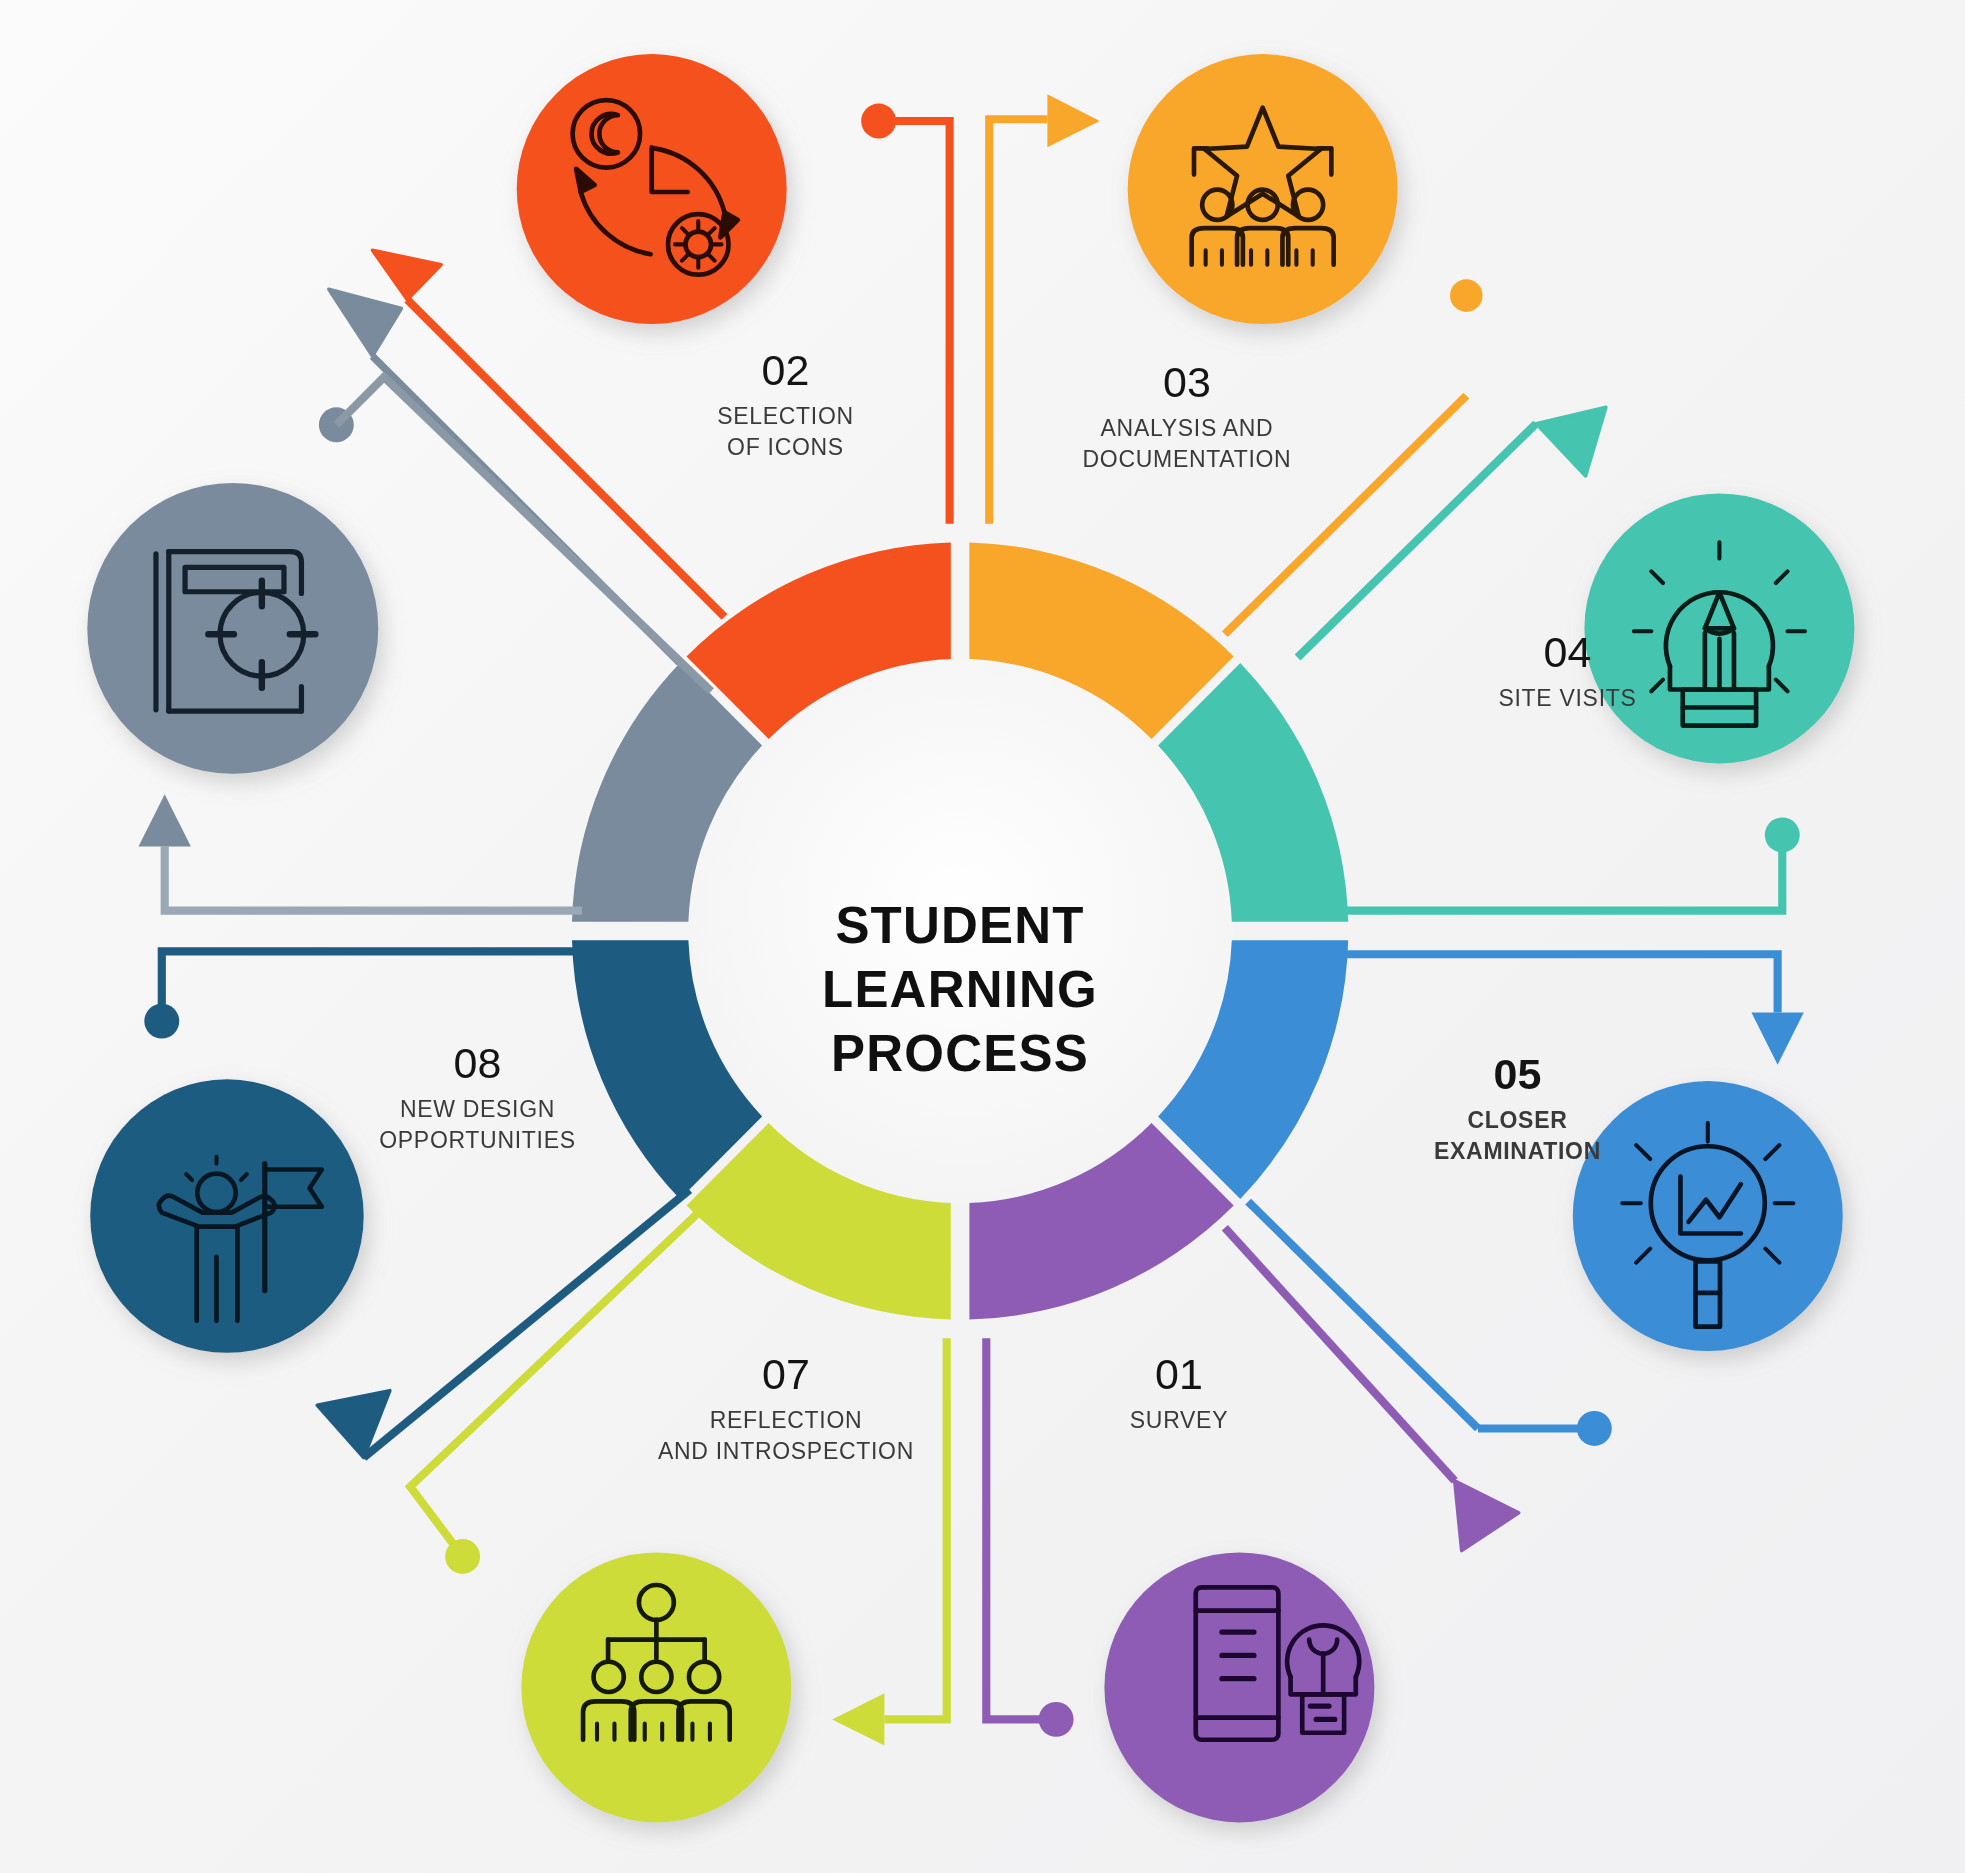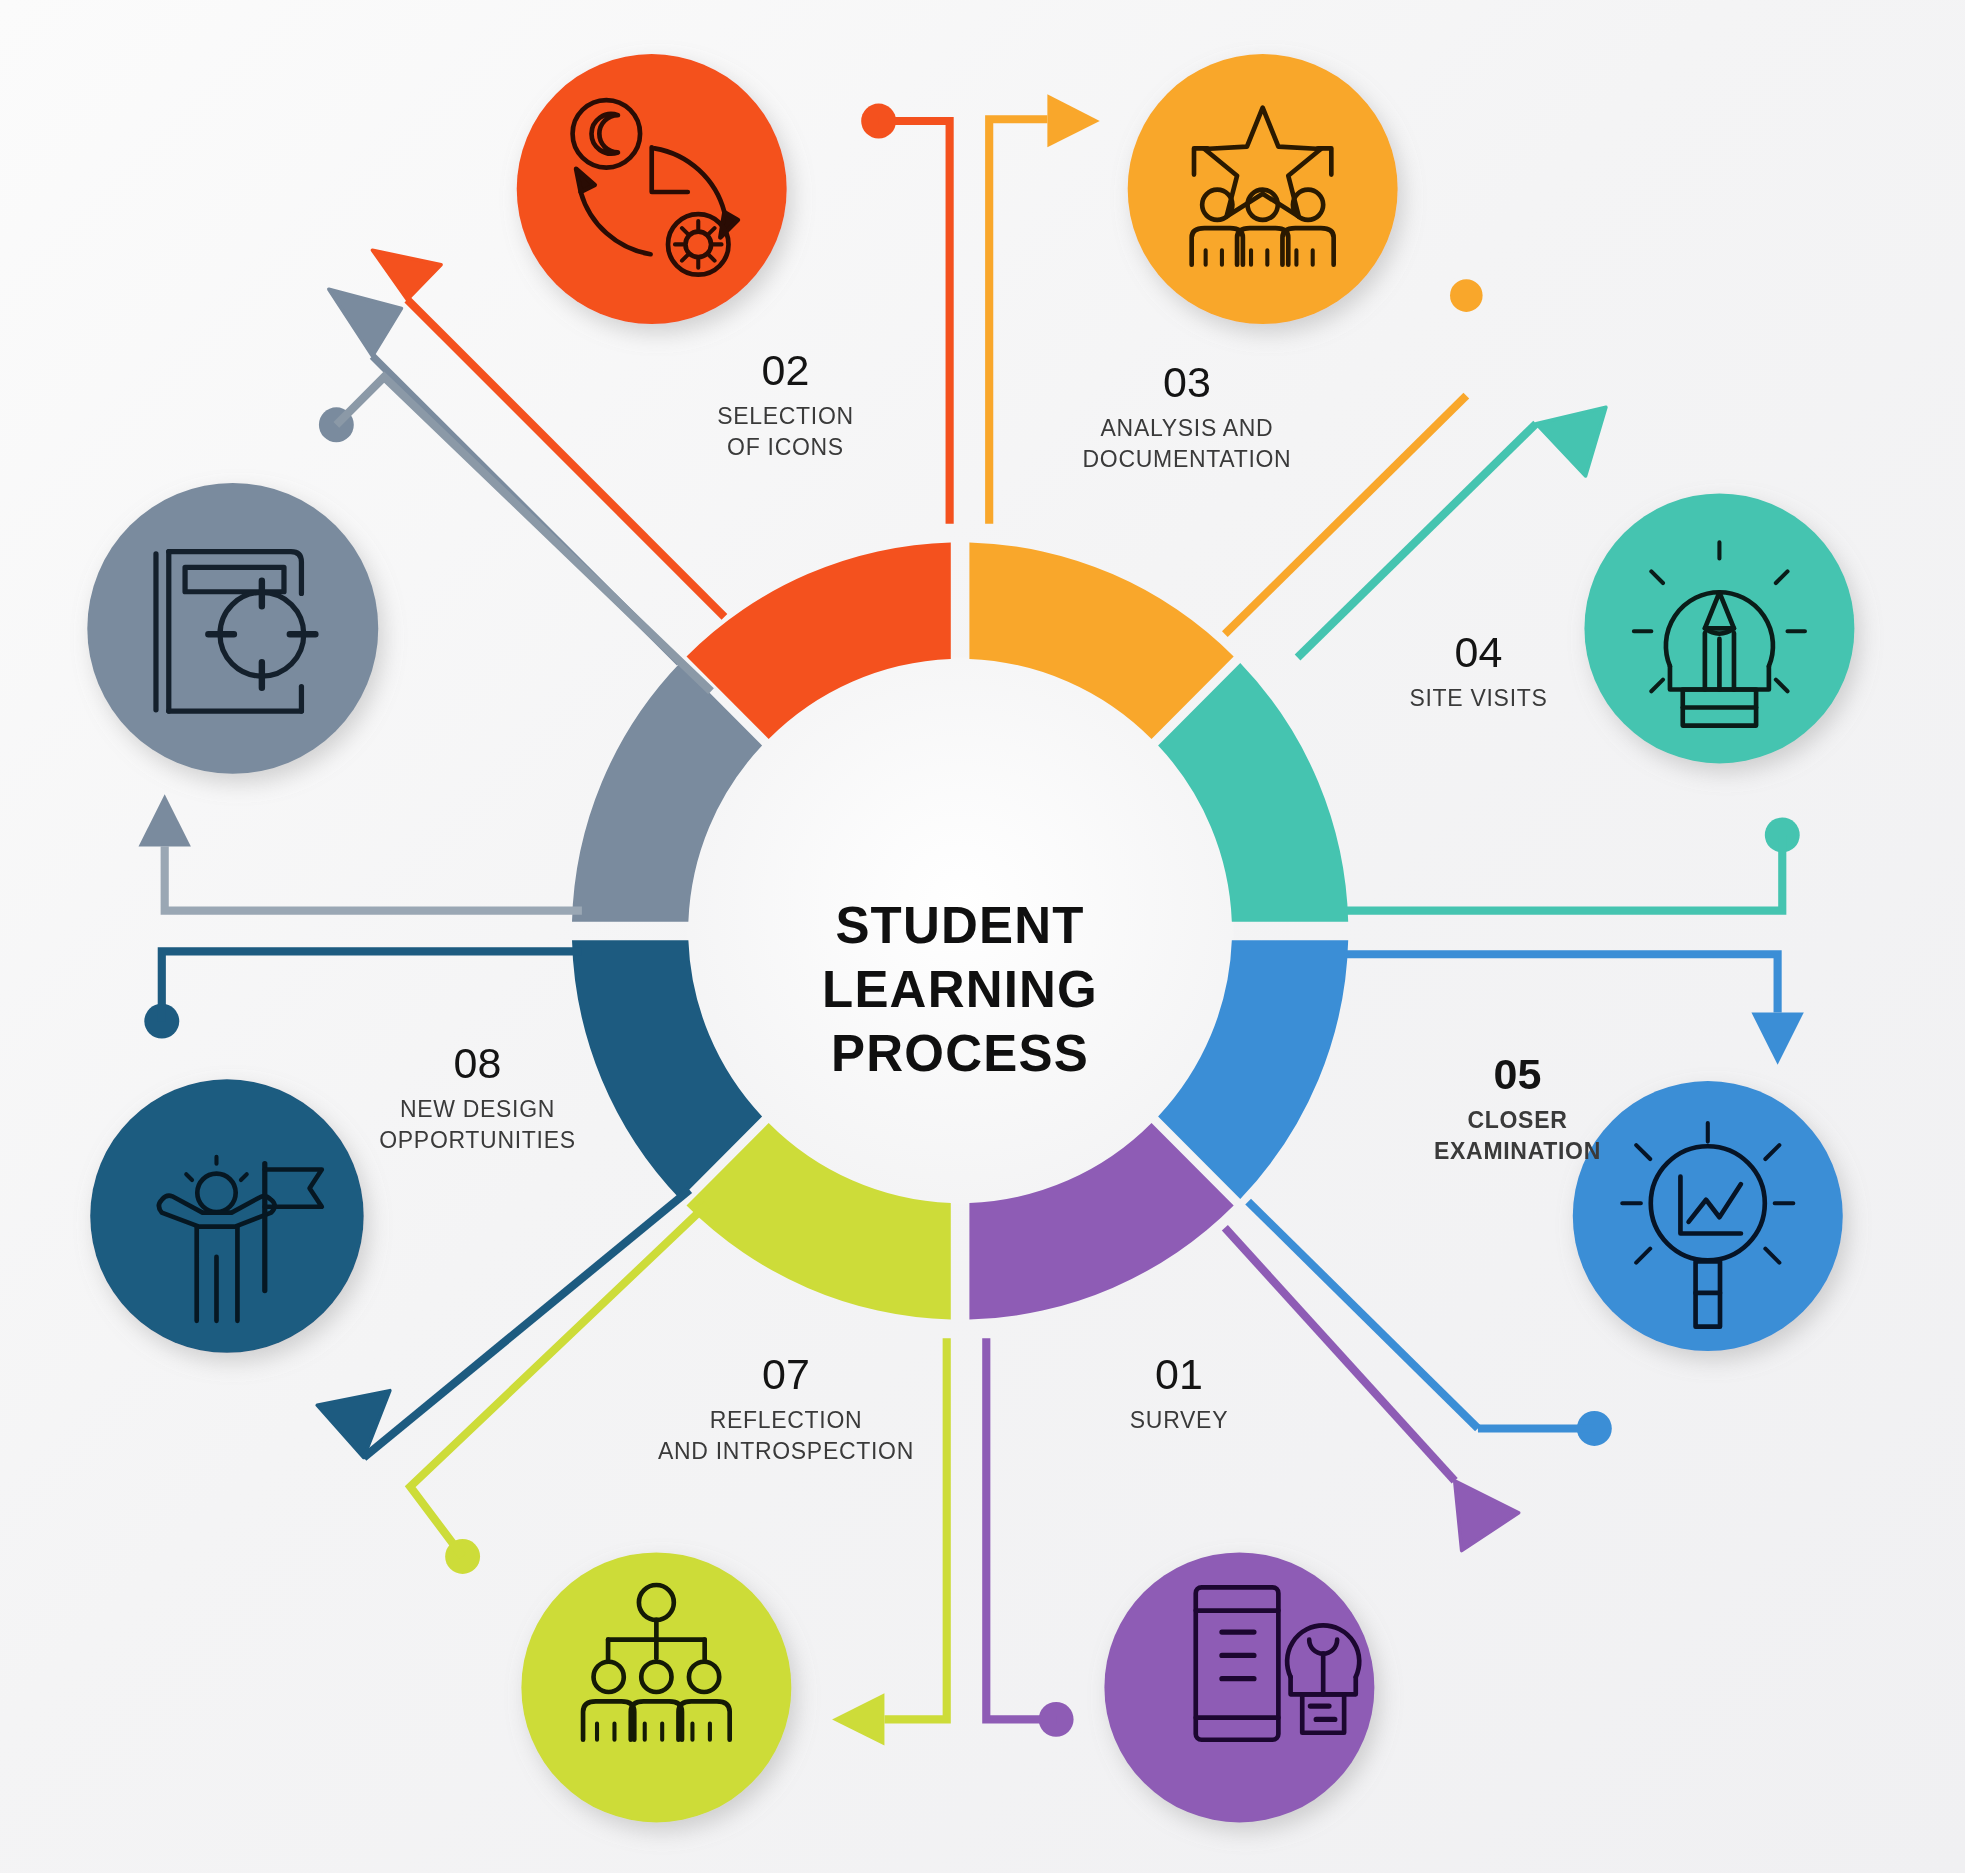--- a/index.html
+++ b/index.html
@@ -300,21 +300,21 @@
     <div class="t">SELECTION
 OF ICONS</div>
   </div>
 
   <div class="htmlLabel" style="left:1024px;top:349px;width:326px;margin-top:12px;">
     <div class="n">03</div>
     <div class="t">ANALYSIS AND
 DOCUMENTATION</div>
   </div>
 
-  <div class="htmlLabel" style="left:1336px;top:631px;width:285px;">
+  <div class="htmlLabel" style="left:1425px;top:631px;width:285px;">
     <div class="n">04</div>
     <div class="t">SITE VISITS</div>
   </div>
 
   <div class="htmlLabel" style="left:1372px;top:1053px;width:291px;font-weight:bold;">
     <div class="n">05</div>
     <div class="t">CLOSER
 EXAMINATION</div>
   </div>
 

